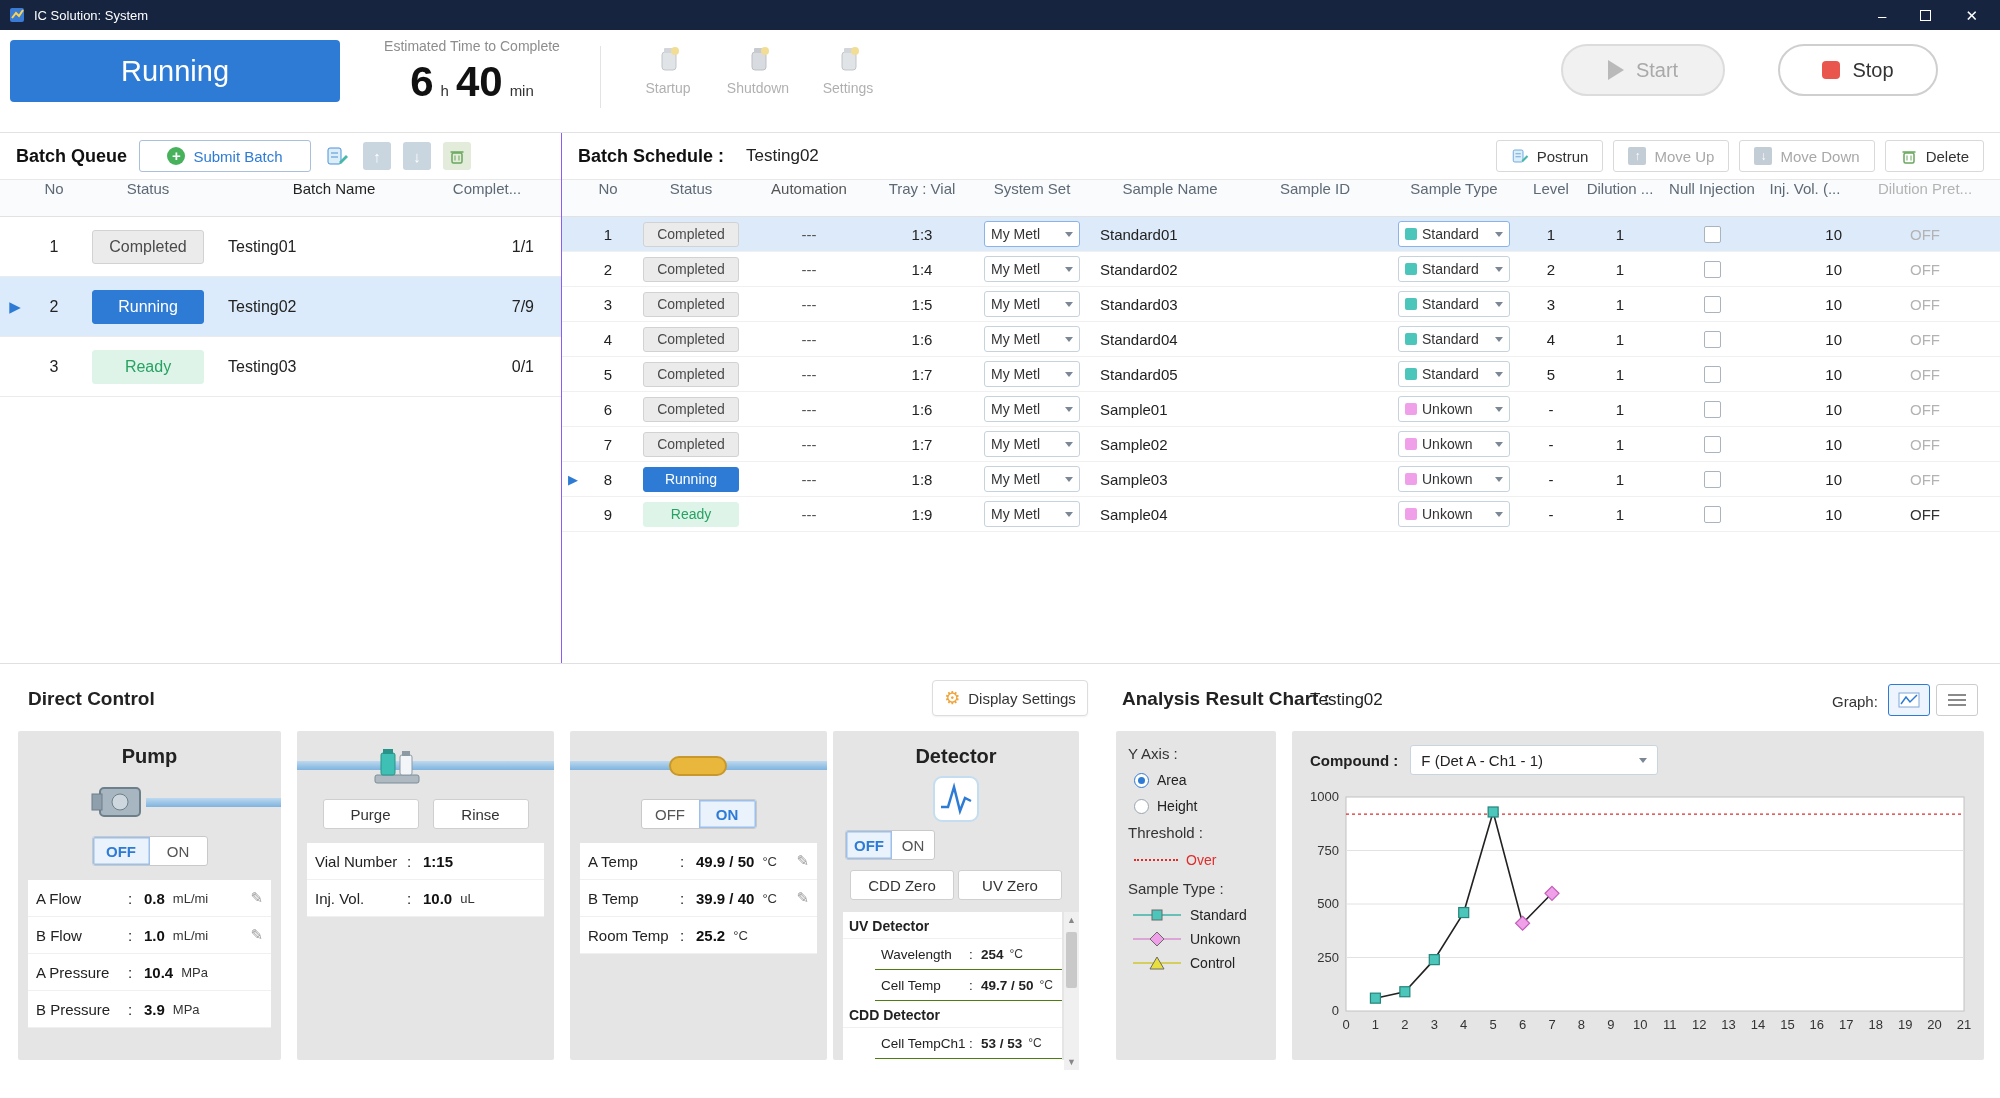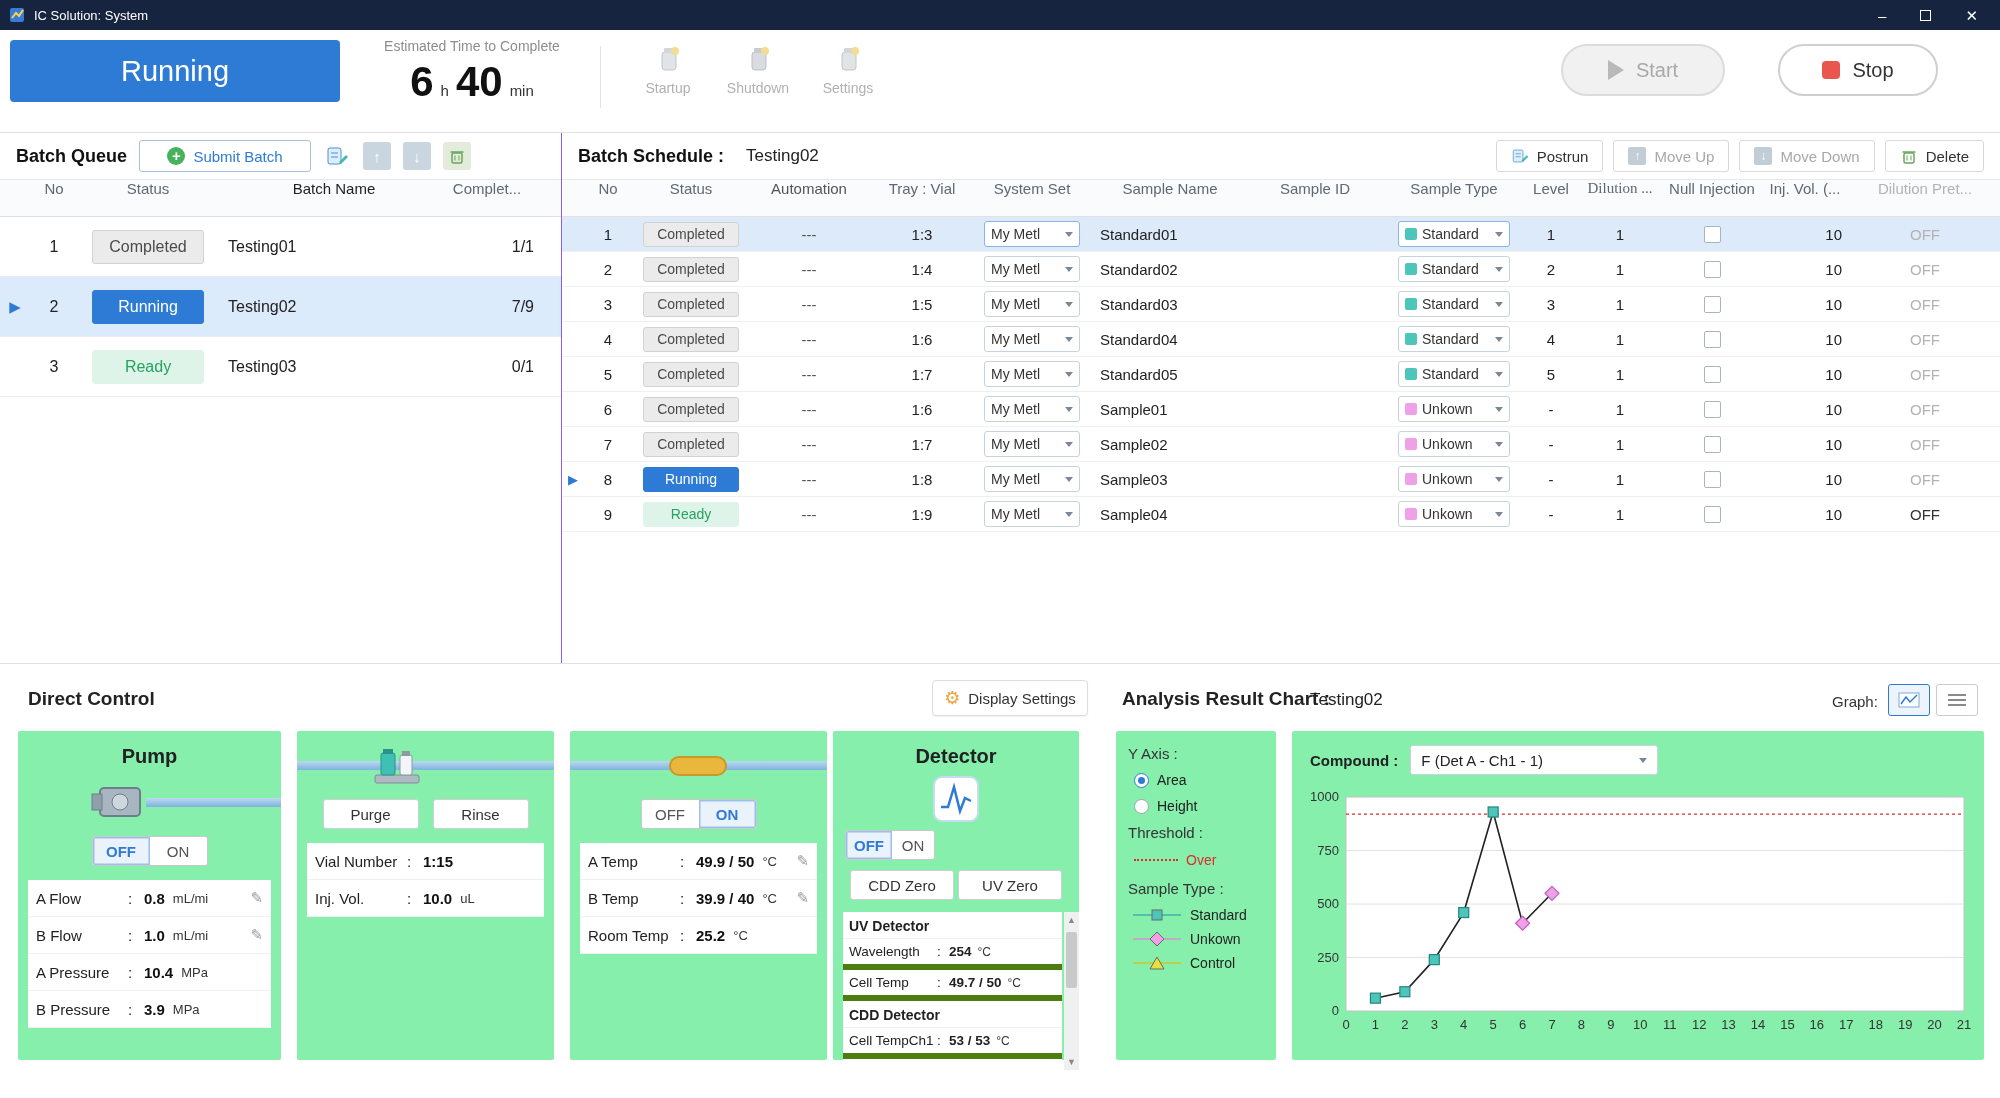--- a/index.html
+++ b/index.html
@@ -101,21 +101,21 @@
   .dc-title{position:absolute;left:28px;top:24px;font-size:19px;font-weight:bold;}
   .disp-btn{position:absolute;left:932px;top:16px;height:36px;width:156px;background:#fff;border:1px solid #ddd;border-radius:4px;display:flex;align-items:center;justify-content:center;gap:8px;font-size:15px;color:#333;box-shadow:0 1px 2px rgba(0,0,0,.06);}
   .gear{color:#f0a43c;font-size:18px;line-height:1;}
   .arc-title{position:absolute;left:1122px;top:24px;font-size:19px;font-weight:bold;}
   .arc-name{position:absolute;left:1310px;top:26px;font-size:17px;}
   .graph-label{position:absolute;left:1832px;top:29px;font-size:15px;color:#333;}
   .graph-toggles{position:absolute;left:1888px;top:20px;display:flex;gap:6px;}
   .gbtn{width:42px;height:32px;border-radius:3px;background:#fff;border:1px solid #ccc;display:flex;align-items:center;justify-content:center;}
   .gbtn.sel{border:1.5px solid #2e7bd6;background:#eef4fd;}
 
-  .card{position:absolute;top:67px;height:329px;background:#86efac;border-radius:2px;}
+  .card{position:absolute;top:67px;height:329px;background:#e5e5e5;border-radius:2px;}
   #card-pump{left:18px;width:263px;}
   #card-autosampler{left:297px;width:257px;}
   #card-oven{left:570px;width:257px;}
   #card-detector{left:833px;width:246px;}
   #panel-yaxis{left:1116px;width:160px;}
   #card-chart{left:1292px;width:692px;}
   .card-title{text-align:center;font-size:20px;font-weight:bold;padding-top:14px;}
   .icon-row{position:relative;height:62px;margin-top:4px;}
   .pipe{position:absolute;top:26px;height:9px;background:linear-gradient(#bcd9ef,#7fb3de);}
   .toggle-row{display:flex;justify-content:center;gap:14px;margin-top:2px;}
@@ -127,21 +127,21 @@
   .frow{display:flex;align-items:center;height:37px;background:#fff;border-bottom:1px solid #f0f0f0;padding:0 8px;font-size:15px;}
   .flab{width:92px;color:#222;}
   .fcol{width:16px;color:#222;}
   .fval{font-weight:bold;color:#111;margin-right:8px;}
   .funit{color:#333;font-size:13px;}
   .pencil{margin-left:auto;color:#9a9a9a;font-size:15px;}
 
   .det-wrap{display:flex;margin:12px 0 0 10px;height:158px;}
   .det-list{flex:1;background:#fff;overflow:hidden;}
   .det-sec{font-size:14px;font-weight:bold;color:#222;padding:6px 6px 4px 6px;border-bottom:1px solid #f0f0f0;}
-  .det-row{display:flex;align-items:center;height:31px;border-bottom:6px solid #4d7c0f;padding:0 6px;font-size:13.5px;}
+  .det-row{display:flex;align-items:center;height:31px;border-bottom:1px solid #4d7c0f;padding:0 6px;font-size:13.5px;margin-left:32px;}
   .det-lab{width:88px;color:#222;}
   .det-col{width:12px;}
   .det-val{font-weight:bold;margin-right:6px;}
   .det-unit{font-size:12px;color:#333;}
   .scrollbar{width:15px;background:#f0f0f0;display:flex;flex-direction:column;align-items:center;margin-left:2px;}
   .sb-arrow{font-size:9px;color:#888;padding:3px 0;}
   .sb-thumb{width:11px;height:56px;background:#c9c9c9;border-radius:2px;margin-top:4px;}
   .sb-space{flex:1;}
 
   
@@ -329,21 +329,21 @@
           <div class="hc s-play"></div>
           <div class="hc s-no" style="display: block;">No</div>
           <div class="hc s-status" style="display: block;">Status</div>
           <div class="hc s-auto" style="display: block;">Automation</div>
           <div class="hc s-tray" style="display: block;">Tray : Vial</div>
           <div class="hc s-method" style="display: block;">System Set</div>
           <div class="hc s-sname" style="display: block;">Sample Name</div>
           <div class="hc s-sid" style="display: block;">Sample ID</div>
           <div class="hc s-stype" style="display: block;">Sample Type</div>
           <div class="hc s-level" style="display: block;">Level</div>
-          <div class="hc s-dil" style="display: block; font-family: Liberation Serif, serif;">Dilution ...</div>
+          <div class="hc s-dil" style="display: block;">Dilution ...</div>
           <div class="hc s-null" style="display: block;">Null Injection</div>
           <div class="hc s-inj" style="display: block;">Inj. Vol. (...</div>
           <div class="hc s-dpret" style="display: block;">Dilution Pret...</div>
         </div>
       <div>
           <div class="s-row sel">
             <div class="sc s-play"></div>
             <div class="sc s-no">1</div>
             <div class="sc s-status"><span class="badge b-completed">Completed</span></div>
             <div class="sc s-auto">---</div>

